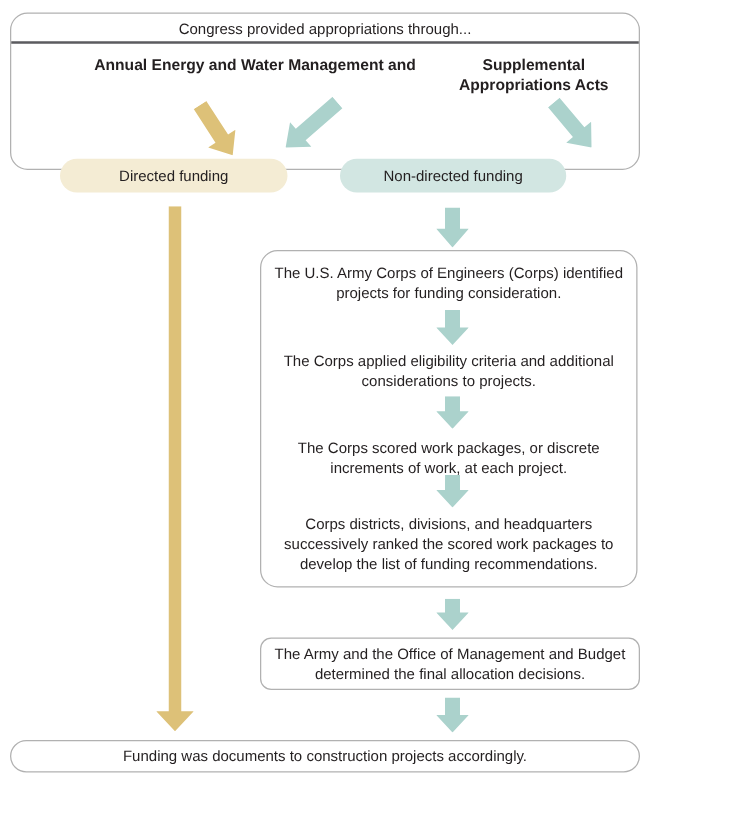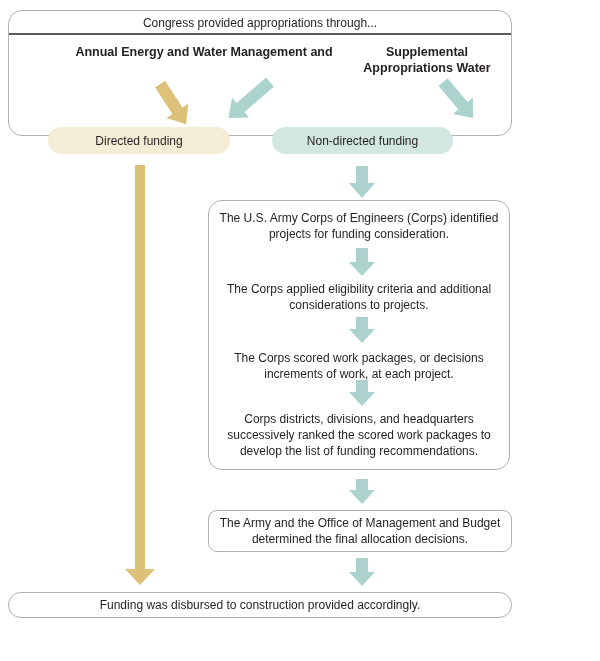--- a/index.html
+++ b/index.html
@@ -54,21 +54,21 @@
 <div class="canvas">
 
   <div class="box top-box">
     <div class="top-header">Congress provided appropriations through...</div>
     <div class="top-divider"></div>
   </div>
 
   <div class="box process-box"></div>
   <div class="box army-box"></div>
   <div class="box bottom-box">
-    <span>Funding was disbursed to construction provided accordingly.</span>
+    <span>Funding was documents to construction projects accordingly.</span>
   </div>
 
   <svg class="arrow rot" style="left:147px;top:84px;transform:rotate(-33deg);" width="26" height="48" viewBox="0 0 26 48">
     <polygon class="tan" points="7,0 19,0 19,32 26,32 13,48 0,32 7,32"></polygon>
   </svg>
   <svg class="arrow rot" style="left:257px;top:82px;transform:rotate(49deg);" width="26" height="55" viewBox="0 0 26 55">
     <polygon class="teal" points="7,0 19,0 19,39 26,39 13,55 0,39 7,39"></polygon>
   </svg>
   <svg class="arrow rot" style="left:430px;top:82px;transform:rotate(-40deg);" width="26" height="47" viewBox="0 0 26 47">
     <polygon class="teal" points="7,0 19,0 19,31 26,31 13,47 0,31 7,31"></polygon>
@@ -95,40 +95,40 @@
   </svg>
   <svg class="arrow" style="left:349px;top:558px;" width="26" height="28" viewBox="0 0 26 28">
     <polygon class="teal" points="7,0 19,0 19,14 26,14 13,28 0,14 7,14"></polygon>
   </svg>
 
   <div class="txt heading heading-annual">
     <span>Annual Energy and Water Management and</span>
   </div>
   <div class="txt heading heading-supplemental">
     <span>Supplemental</span>
-    <span>Appropriations Water</span>
+    <span>Appropriations Acts</span>
   </div>
 
   <div class="pill pill-directed">
     <span>Directed funding</span>
   </div>
   <div class="pill pill-nondirected">
     <span>Non-directed funding</span>
   </div>
 
   <div class="txt step step-1">
     <span>The U.S. Army Corps of Engineers (Corps) identified</span>
     <span>projects for funding consideration.</span>
   </div>
   <div class="txt step step-2">
     <span>The Corps applied eligibility criteria and additional</span>
     <span>considerations to projects.</span>
   </div>
   <div class="txt step step-3">
-    <span>The Corps scored work packages, or decisions</span>
+    <span>The Corps scored work packages, or discrete</span>
     <span>increments of work, at each project.</span>
   </div>
   <div class="txt army-txt">
     <span>The Army and the Office of Management and Budget</span>
     <span>determined the final allocation decisions.</span>
   </div>
 
   <div class="txt step step-4">
     <span>Corps districts, divisions, and headquarters</span>
     <span>successively ranked the scored work packages to</span>

